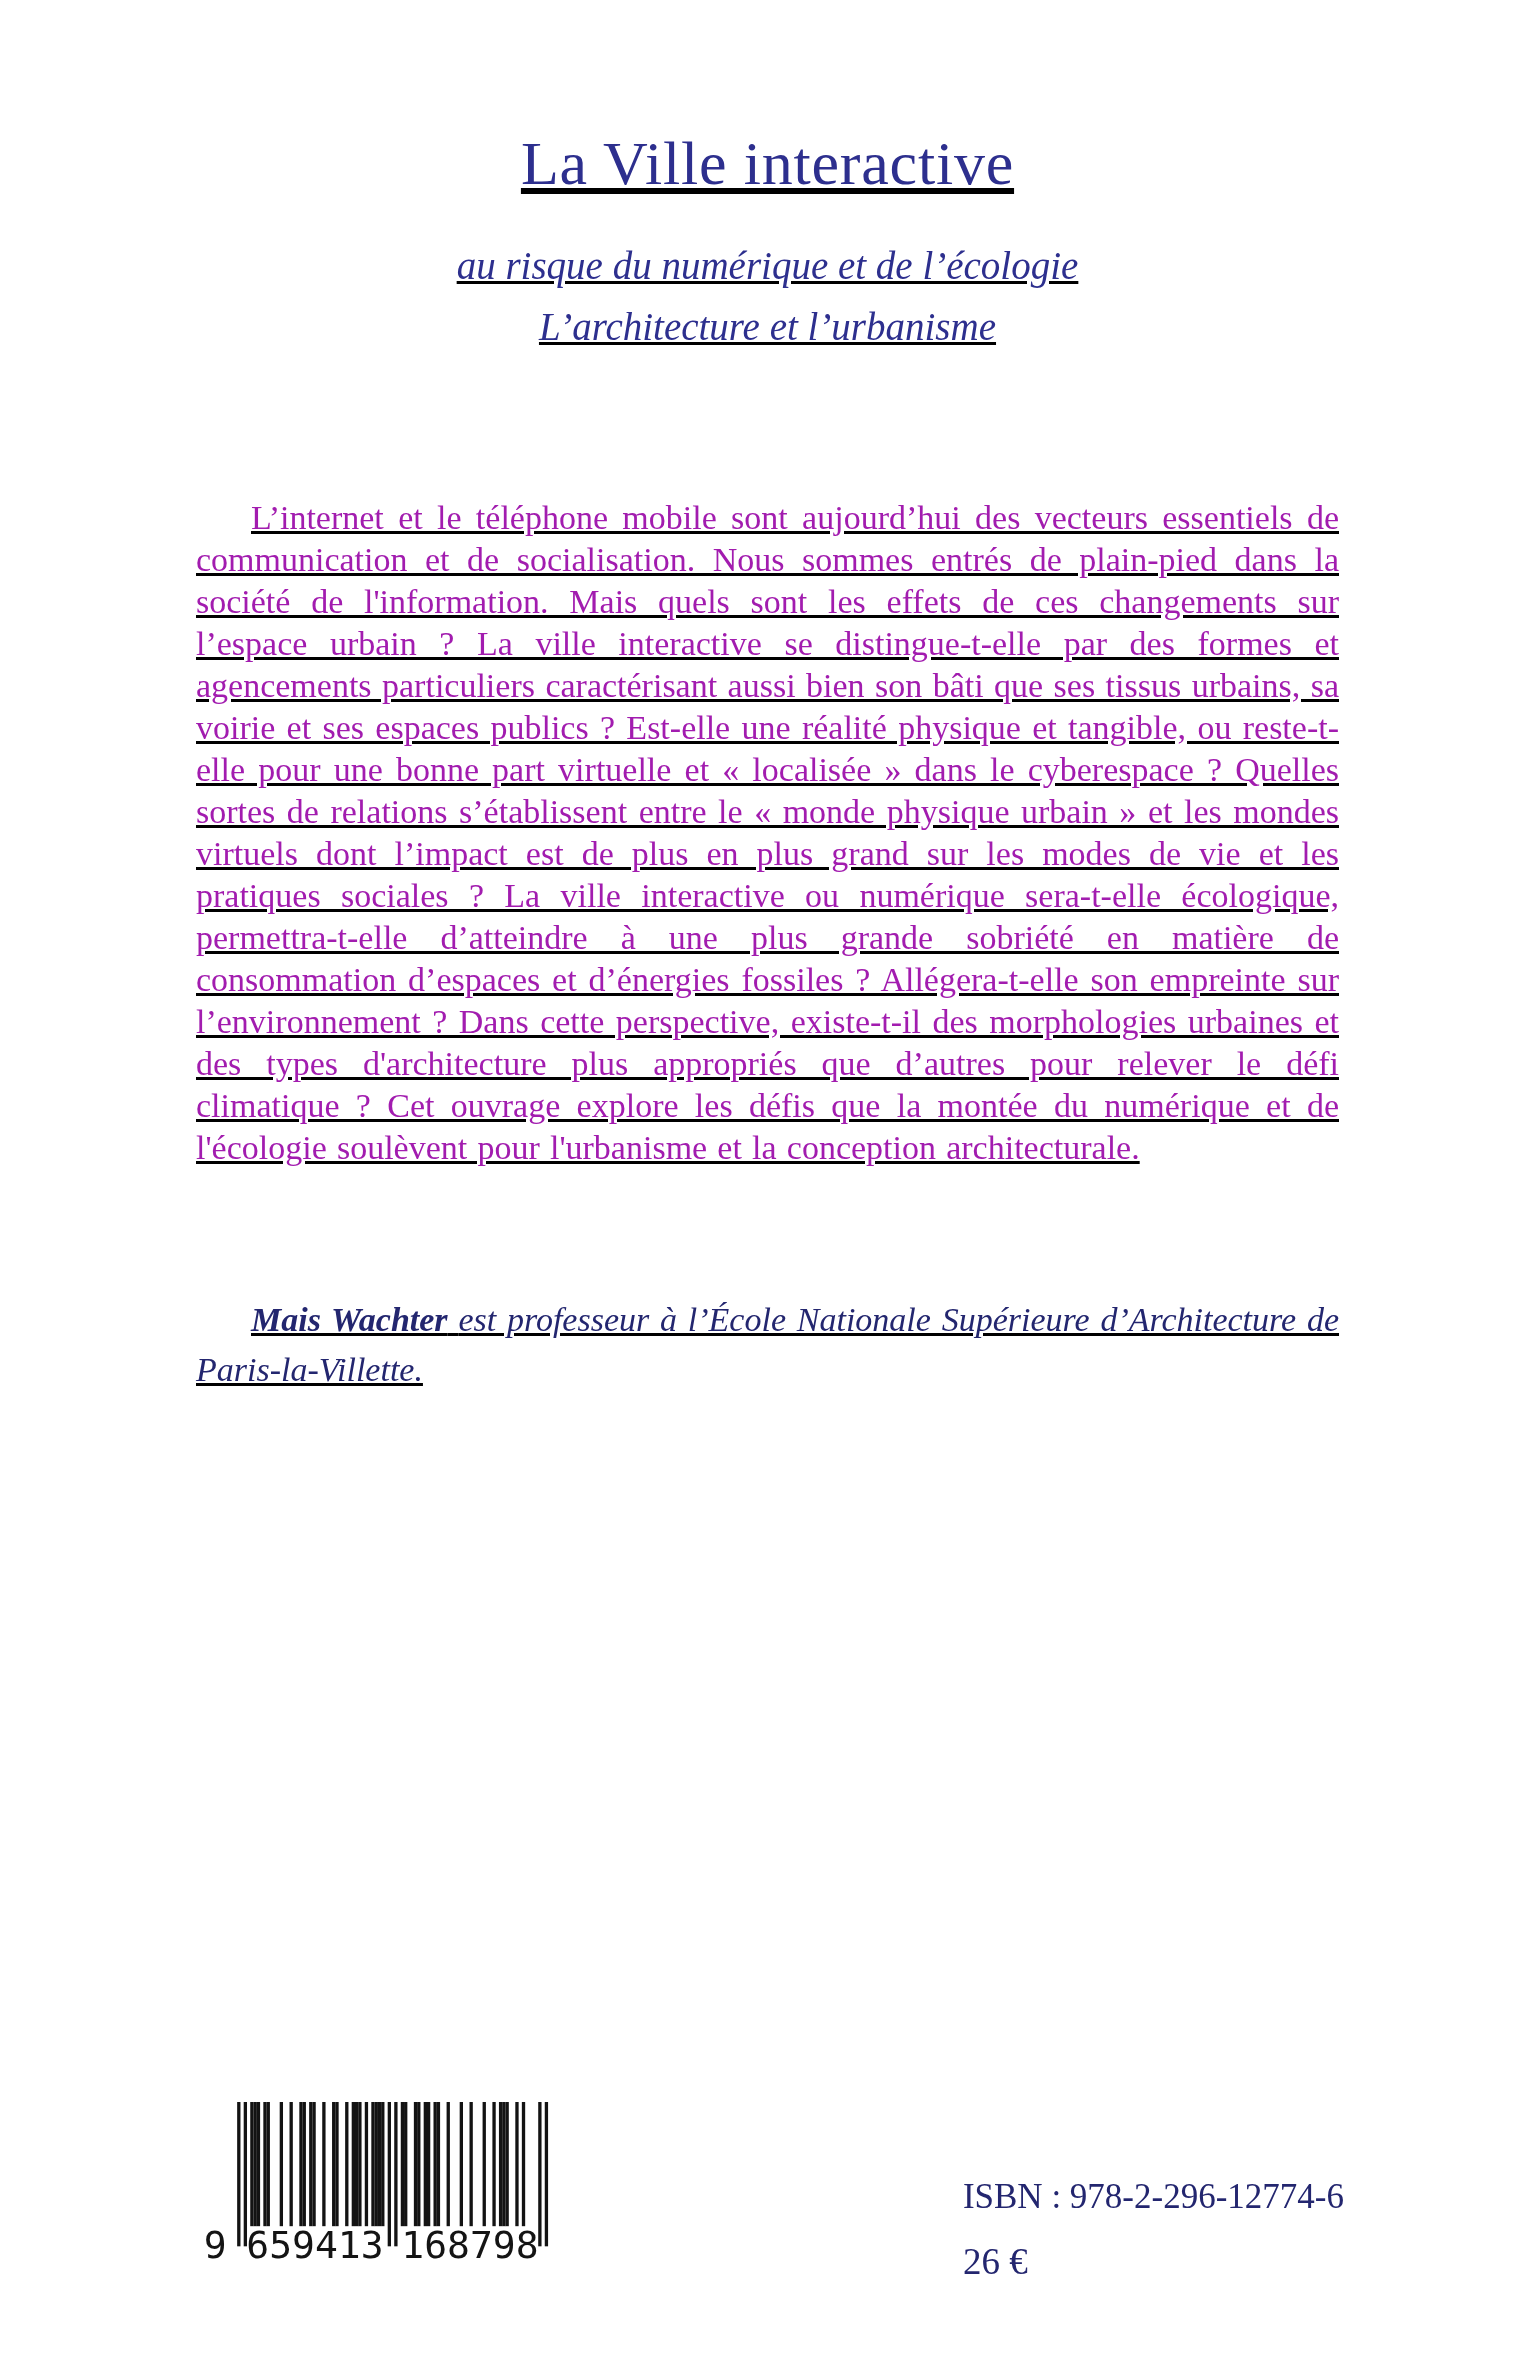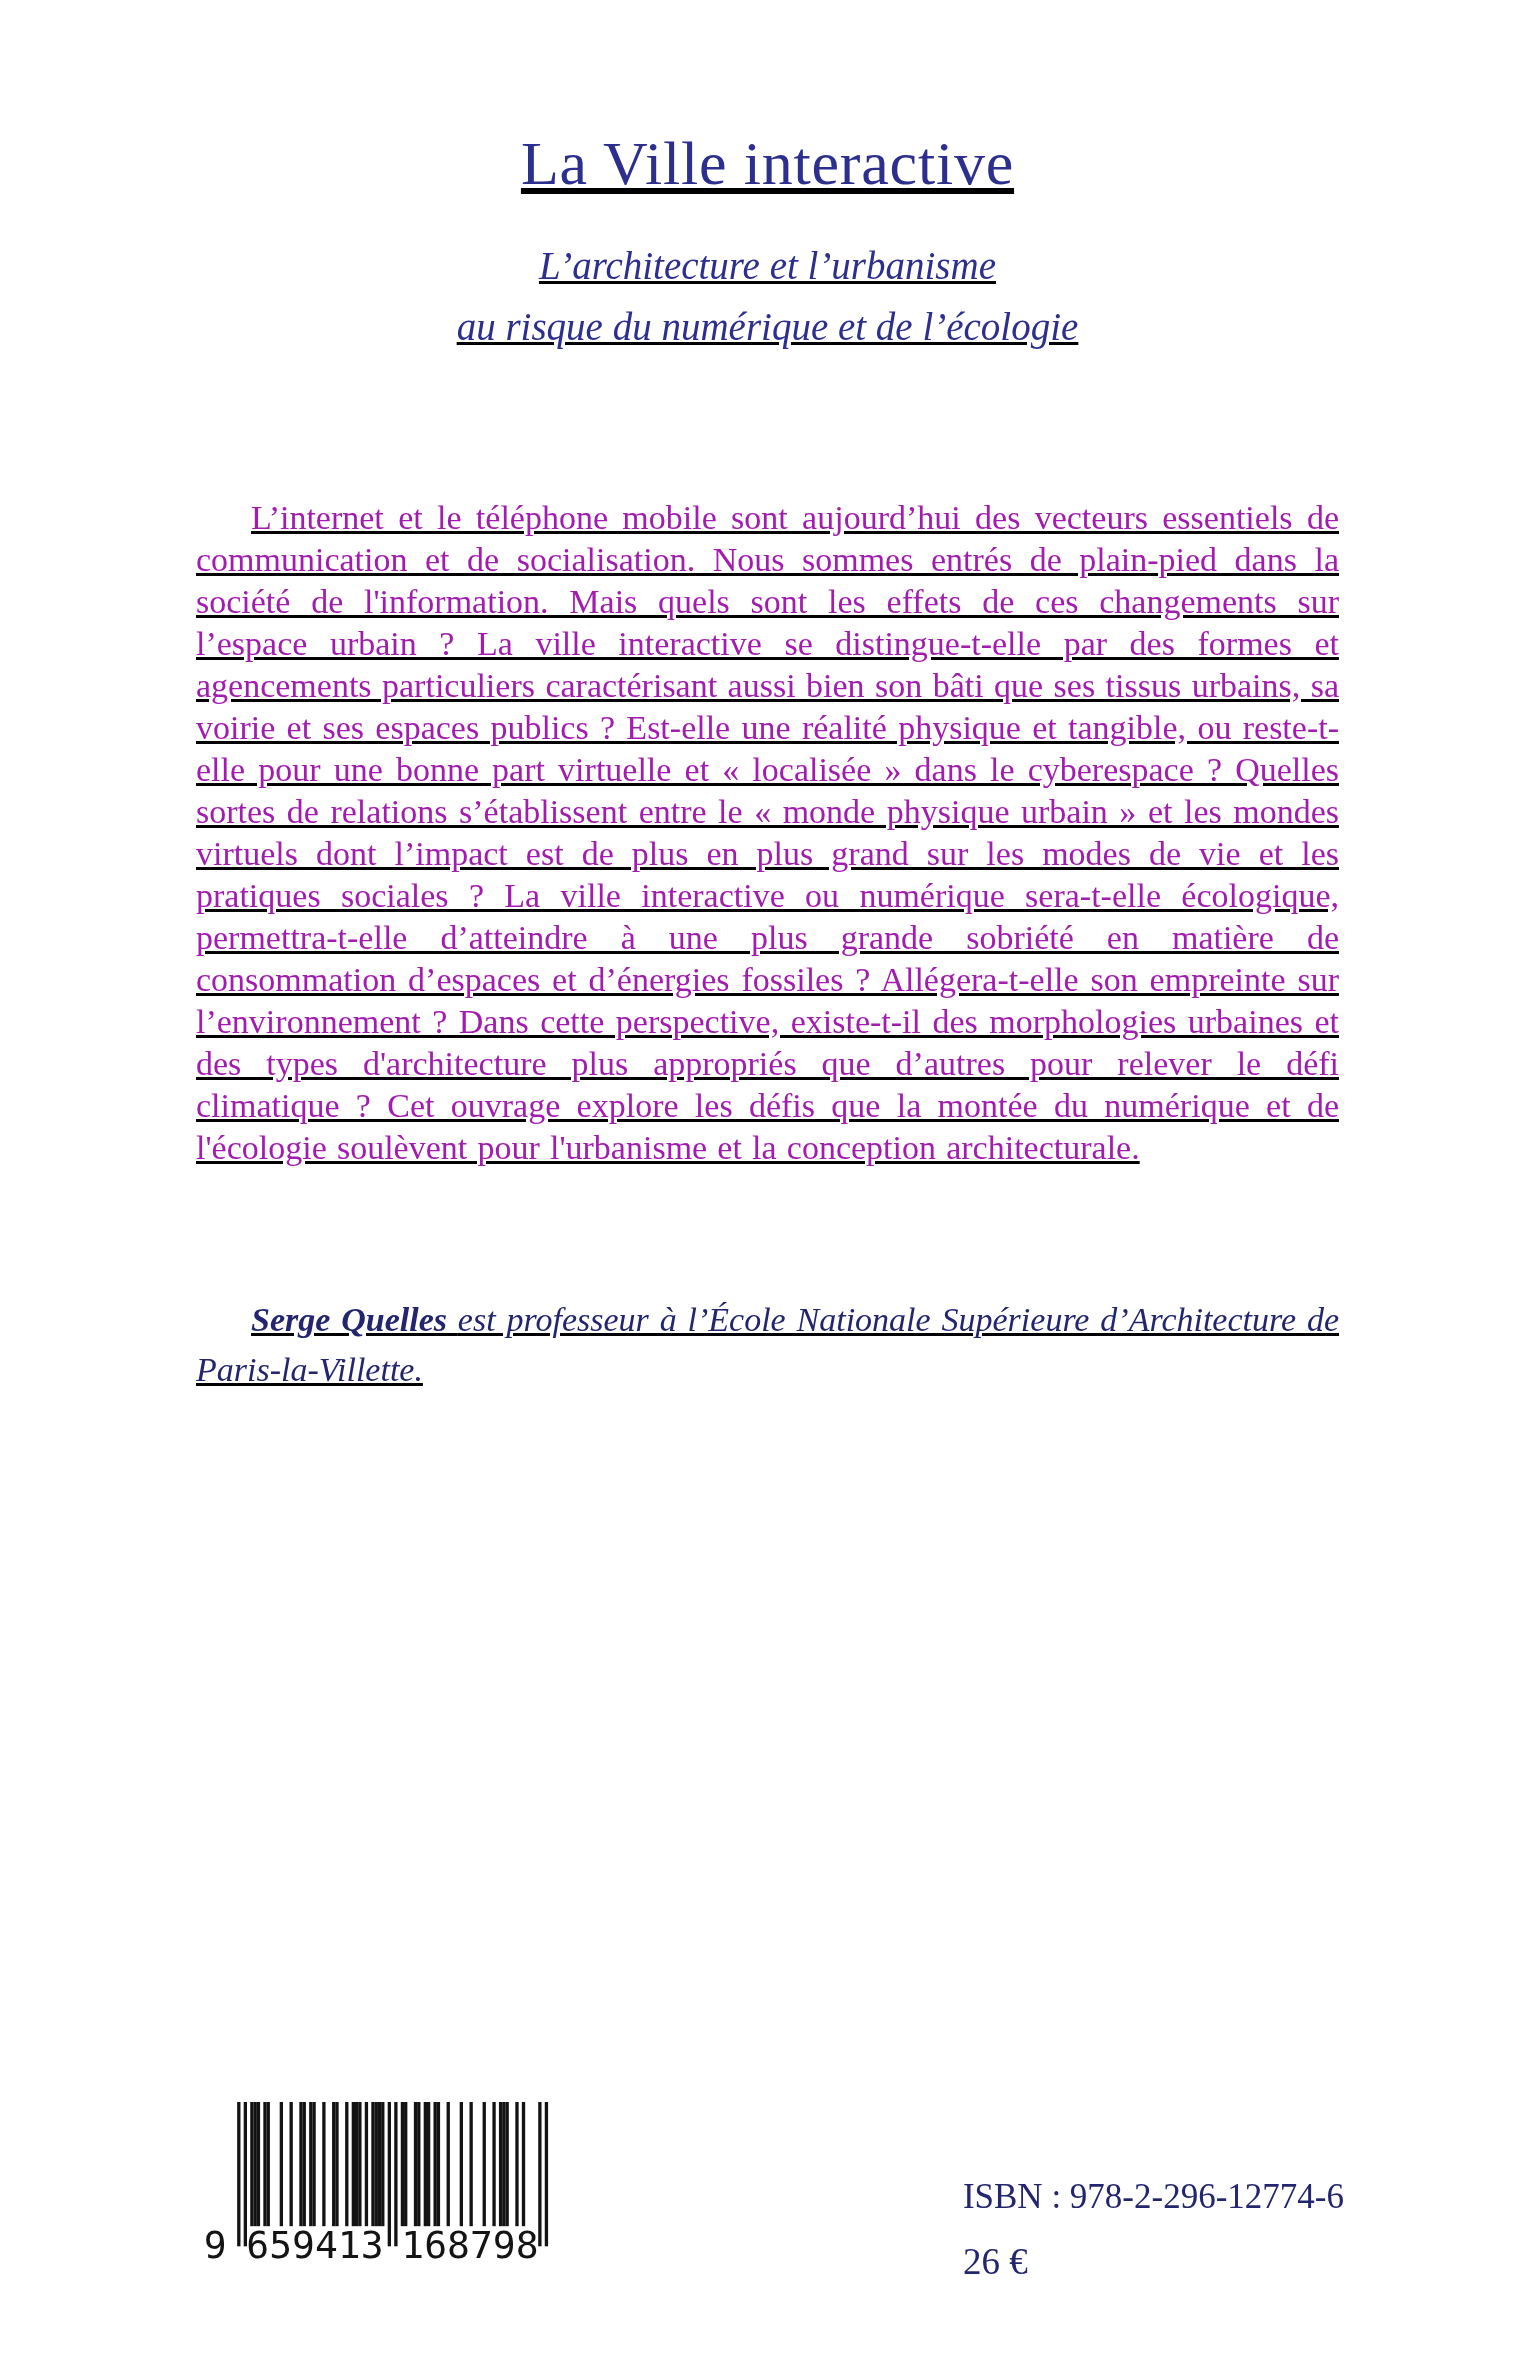--- a/index.html
+++ b/index.html
@@ -100,28 +100,28 @@
 </style>
 </head>
 <body>
 
 <div class="page">
   <div class="content">
 
     <h1 class="title">La Ville interactive</h1>
 
     <div class="subtitle">
+      <div>au risque du numérique et de l’écologie</div>
       <div>L’architecture et l’urbanisme</div>
-      <div>au risque du numérique et de l’écologie</div>
     </div>
 
     <p class="synopsis">L’internet et le téléphone mobile sont aujourd’hui des vecteurs essentiels de communication et de socialisation. Nous sommes entrés de plain-pied dans la société de l'information. Mais quels sont les effets de ces changements sur l’espace urbain&nbsp;? La ville interactive se distingue-t-elle par des formes et agencements particuliers caractérisant aussi bien son bâti que ses tissus urbains, sa voirie et ses espaces publics&nbsp;? Est-elle une réalité physique et tangible, ou reste-t-elle pour une bonne part virtuelle et «&nbsp;localisée&nbsp;» dans le cyberespace&nbsp;? Quelles sortes de relations s’établissent entre le «&nbsp;monde physique urbain&nbsp;» et les mondes virtuels dont l’impact est de plus en plus grand sur les modes de vie et les pratiques sociales&nbsp;? La ville interactive ou numérique sera-t-elle écologique, permettra-t-elle d’atteindre à une plus grande sobriété en matière de consommation d’espaces et d’énergies fossiles&nbsp;? Allégera-t-elle son empreinte sur l’environnement&nbsp;? Dans cette perspective, existe-t-il des morphologies urbaines et des types d'architecture plus appropriés que d’autres pour relever le défi climatique&nbsp;? Cet ouvrage explore les défis que la montée du numérique et de l'écologie soulèvent pour l'urbanisme et la conception architecturale.</p>
 
     <p class="bio">
-      <span class="author-name">Serge Quelles</span>
+      <span class="author-name">Mais Wachter</span>
       <span>est professeur à l’École Nationale Supérieure d’Architecture de Paris-la-Villette.</span>
     </p>
   </div>
 
   <div class="barcode">
     <svg id="barcode-svg" width="357" height="146" viewBox="0 0 425 174">
         <rect x="50.00" y="0" width="3.96" height="172"></rect>
         <rect x="57.80" y="0" width="3.96" height="172"></rect>
         <rect x="65.60" y="0" width="3.96" height="148"></rect>
         <rect x="69.50" y="0" width="3.96" height="148"></rect>

